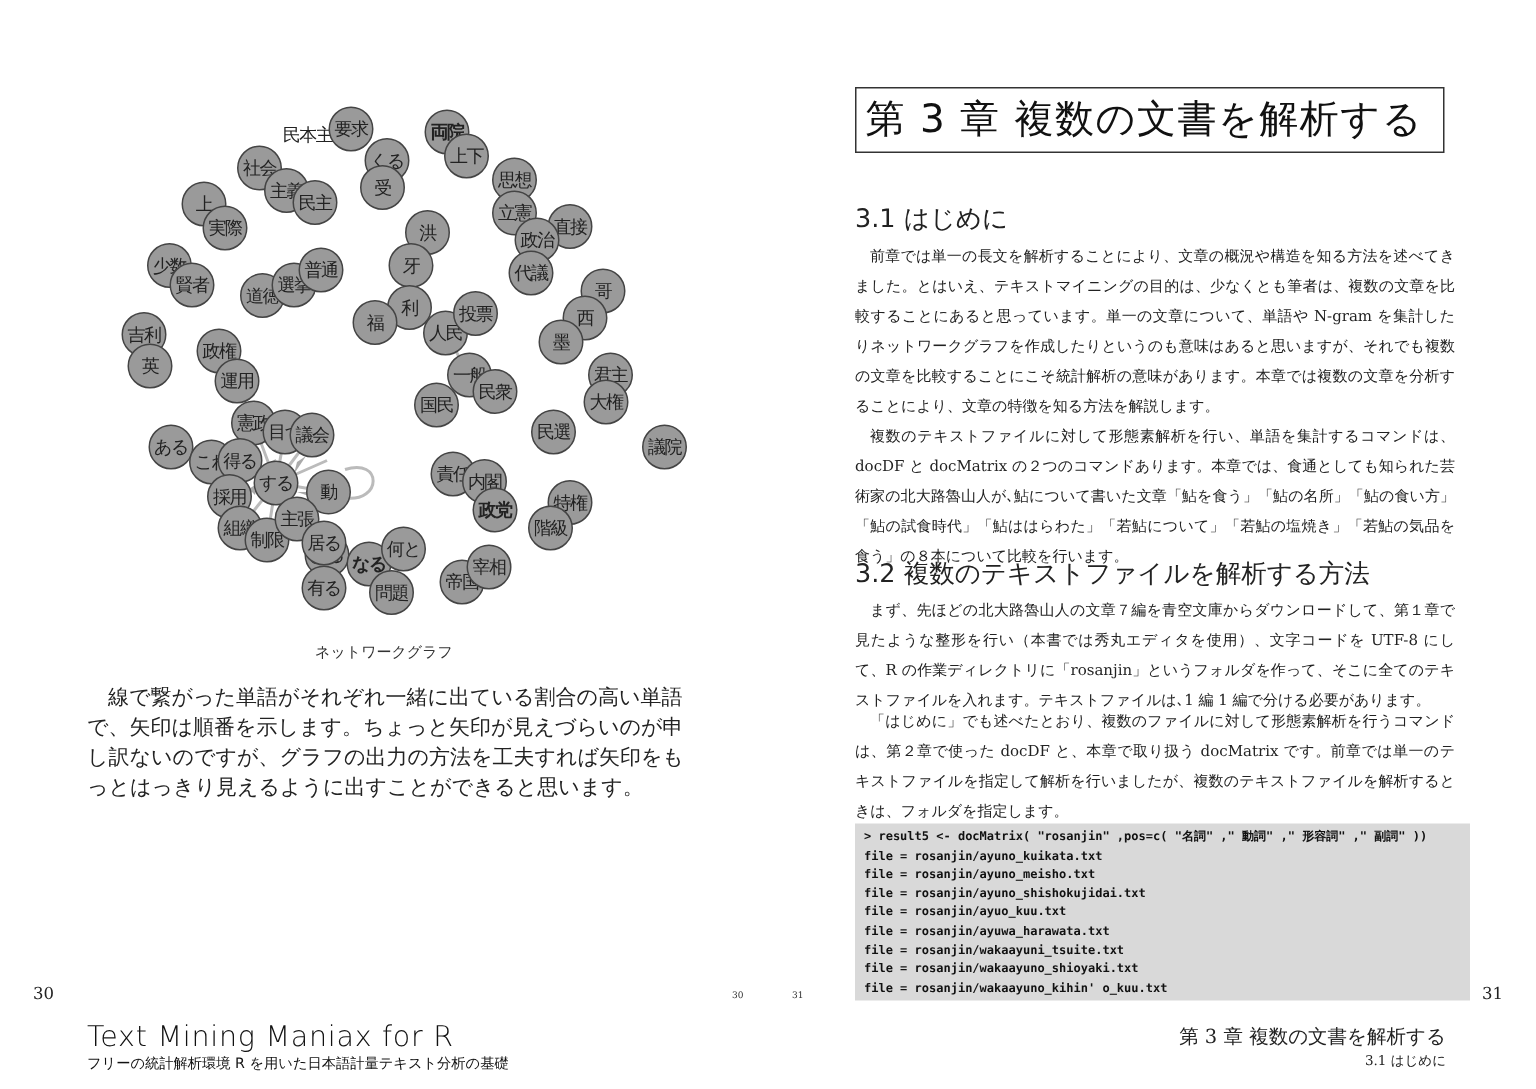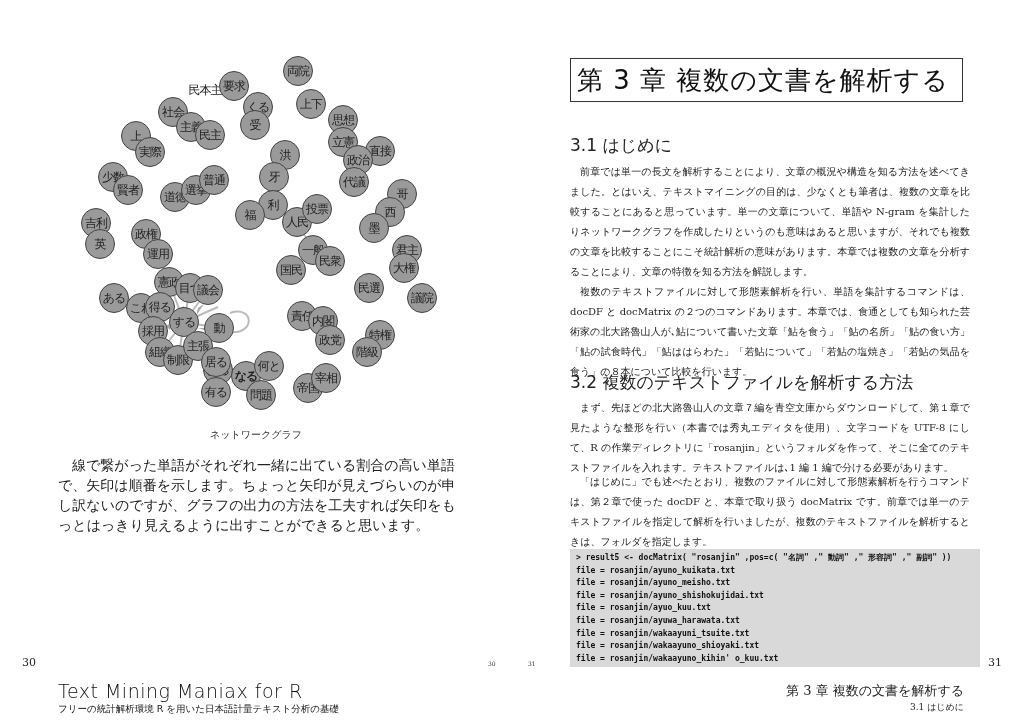--- a/index.html
+++ b/index.html
@@ -101,21 +101,21 @@
         <polygon points="150,298 158,302 152,304"></polygon>
       </g>
     </svg>
   <div class="node" style="left: 125px; top: 20px; background: transparent; border: none; width: 44px; margin-left: -22px;">民本主</div>
       <div class="node" style="left: 154px; top: 16px;">要求</div>
       <div class="node" style="left: 93px; top: 42px;">社会</div>
       <div class="node" style="left: 111px; top: 57px;">主義</div>
       <div class="node" style="left: 130px; top: 65px;">民主</div>
       <div class="node" style="left: 178px; top: 37px;">くる</div>
       <div class="node" style="left: 175px; top: 55px;">受</div>
-      <div class="node" style="left: 218px; top: 1px;">両院</div>
+      <div class="node" style="left: 218px; top: 18px; font-weight: bold;">両院</div>
       <div class="node" style="left: 231px; top: 34px;">上下</div>
       <div class="node" style="left: 263px; top: 50px;">思想</div>
       <div class="node" style="left: 263px; top: 72px;">立憲</div>
       <div class="node" style="left: 300px; top: 81px;">直接</div>
       <div class="node" style="left: 278px; top: 90px;">政治</div>
       <div class="node" style="left: 274px; top: 112px;">代議</div>
       <div class="node" style="left: 56px; top: 66px;">上</div>
       <div class="node" style="left: 70px; top: 82px;">実際</div>
       <div class="node" style="left: 33px; top: 107px;">少数</div>
       <div class="node" style="left: 48px; top: 120px;">賢者</div>
@@ -152,24 +152,24 @@
       <div class="node" style="left: 73px; top: 261px;">採用</div>
       <div class="node" style="left: 80px; top: 282px;">組織</div>
       <div class="node" style="left: 98px; top: 290px;">制限</div>
       <div class="node" style="left: 118px; top: 276px;">主張</div>
       <div class="node" style="left: 136px; top: 292px;">居る</div>
       <div class="node" style="left: 166px; top: 306px; font-weight: bold;">なる</div>
       <div class="node" style="left: 189px; top: 296px;">何と</div>
       <div class="node" style="left: 136px; top: 322px;">有る</div>
       <div class="node" style="left: 181px; top: 325px;">問題</div>
       <div class="node" style="left: 289px; top: 218px;">民選</div>
-      <div class="node" style="left: 287px; top: 228px; margin-left: 40px;">議院</div>
+      <div class="node" style="left: 308px; top: 228px; margin-left: 40px;">議院</div>
       <div class="node" style="left: 222px; top: 246px;">責任</div>
       <div class="node" style="left: 243px; top: 251px;">内閣</div>
-      <div class="node" style="left: 250px; top: 270px;">政党</div>
+      <div class="node" style="left: 250px; top: 270px; font-weight: bold;">政党</div>
       <div class="node" style="left: 300px; top: 265px;">特権</div>
       <div class="node" style="left: 287px; top: 282px;">階級</div>
       <div class="node" style="left: 228px; top: 318px;">帝国</div>
       <div class="node" style="left: 246px; top: 308px;">宰相</div>
     </div>
   <div class="graph-caption">ネットワークグラフ</div>
   <div class="left-body">線で繋がった単語がそれぞれ一緒に出ている割合の高い単語で、矢印は順番を示します。ちょっと矢印が見えづらいのが申し訳ないのですが、グラフの出力の方法を工夫すれば矢印をもっとはっきり見えるように出すことができると思います。</div>
   <div class="page-num-left">30</div>
   <div class="tiny-num" style="left:488px">30</div>
   <div class="tiny-num" style="left:528px">31</div>

